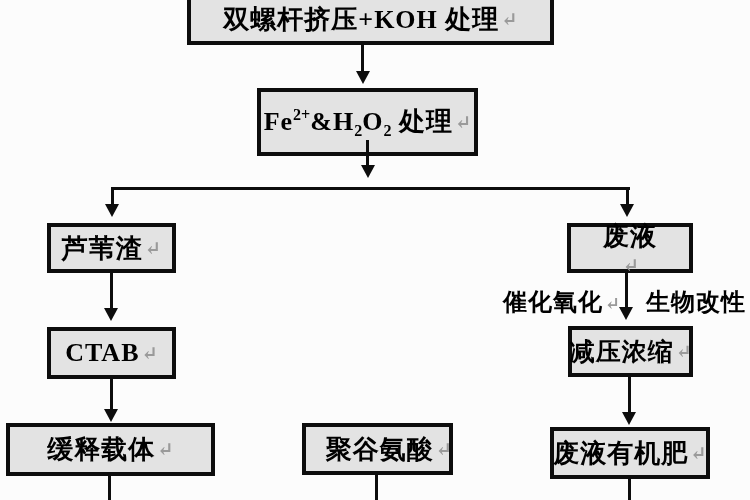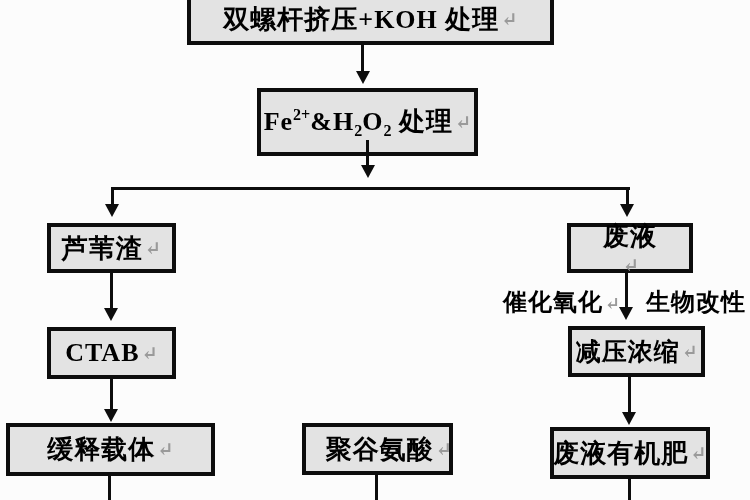--- a/index.html
+++ b/index.html
@@ -95,21 +95,21 @@
 
   <div class="vline" style="left:625px;top:273px;height:36px;"></div>
   <div class="ahead" style="left:619px;top:307px;"></div>
   <div class="lbl" style="left:500px;top:286px;width:120px;text-align:right;">
     <span>催化氧化</span><span class="ret">↵</span>
   </div>
   <div class="lbl" style="left:646px;top:286px;">
     <span>生物改性</span><span class="ret">↵</span>
   </div>
 
-  <div class="box" style="left:568px;top:326px;width:137px;height:51px;font-size:25px;">
+  <div class="box" style="left:568px;top:326px;width:125px;height:51px;font-size:25px;">
     <span>减压浓缩</span>
       <span class="ret">↵</span>
   </div>
 
   <div class="vline" style="left:628px;top:377px;height:37px;"></div>
   <div class="ahead" style="left:622px;top:412px;"></div>
 
   <div class="box" style="left:550px;top:427px;width:160px;height:52px;">
     <span>废液有机肥</span>
       <span class="ret">↵</span>

